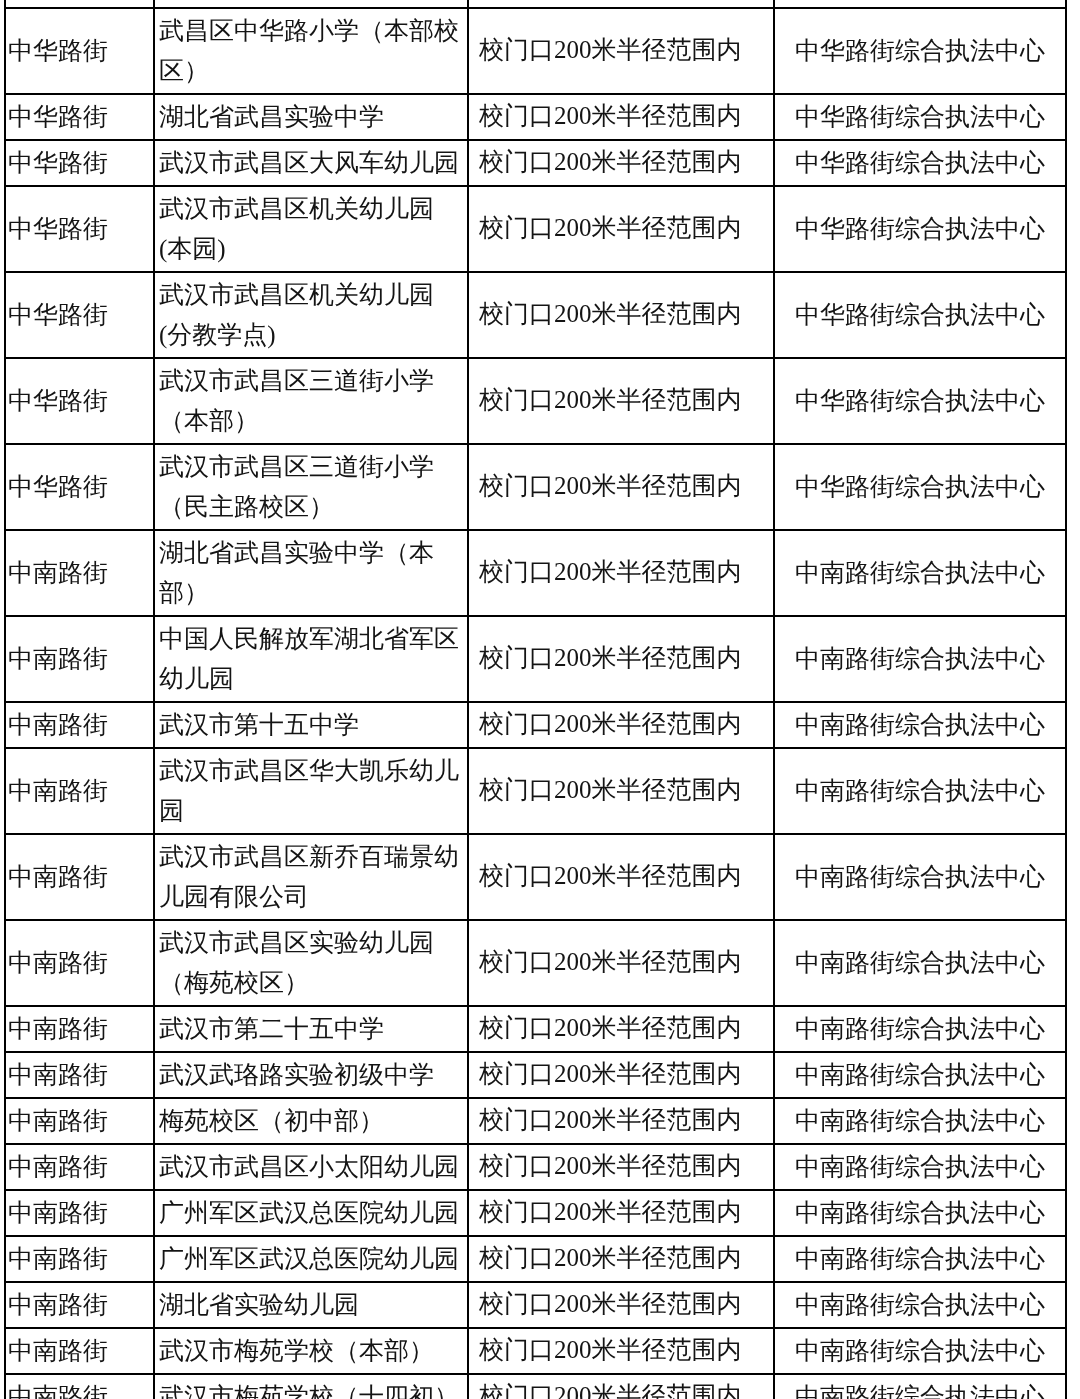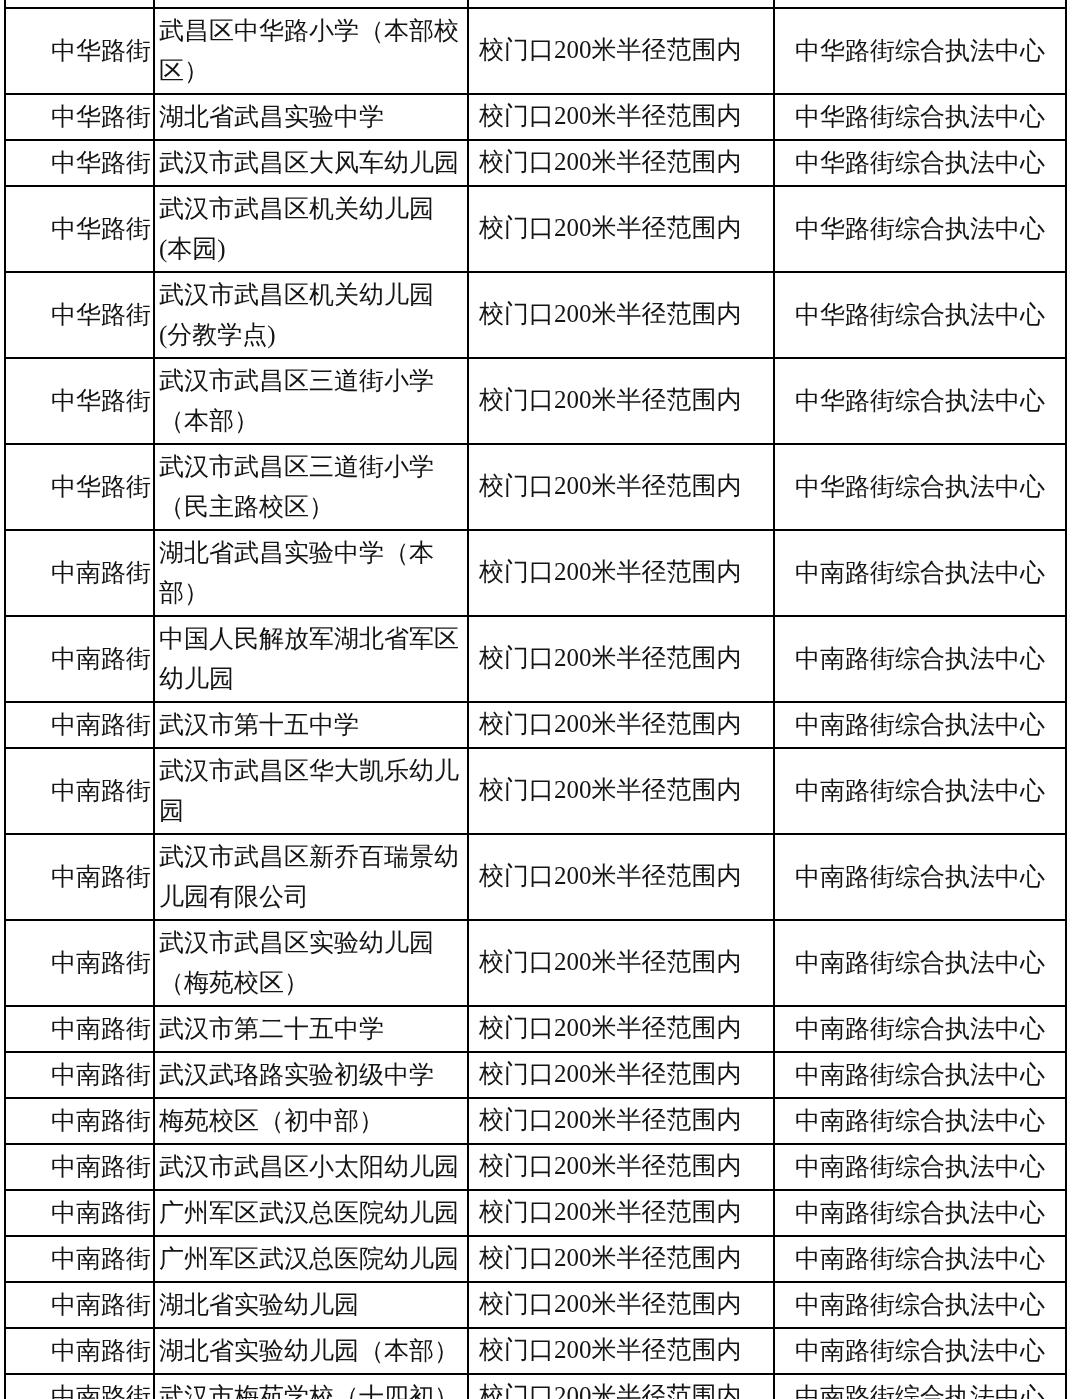--- a/index.html
+++ b/index.html
@@ -23,21 +23,21 @@
   }
   td {
     border: 2px solid #000000;
     vertical-align: middle;
     font-size: 25px;
     line-height: 40px;
     letter-spacing: 0px;
   }
   tr.data-row { height: 44px; }
   tr.data-row.tall { height: 84px; }
-  td.col-street { text-align: right; padding: 2px 2px; }
+  td.col-street { text-align: left; padding: 2px 2px; }
   td.col-school { text-align: left; padding: 2px 2px 2px 4px; white-space: pre-wrap; margin-left: 32px; }
   td.col-scope  { text-align: left; padding: 0 2px 2px 10px; }
   td.col-unit   { text-align: center; padding: 2px 12px; }
   tr.partial-top { height: 8px; }
   tr.partial-top td { border-top: none; }
 </style>
 </head>
 <body>
 
 <div class="page">
@@ -179,21 +179,21 @@
           <td class="col-unit">中南路街综合执法中心</td>
         </tr>
         <tr class="data-row">
           <td class="col-street">中南路街</td>
           <td class="col-school">湖北省实验幼儿园</td>
           <td class="col-scope">校门口200米半径范围内</td>
           <td class="col-unit">中南路街综合执法中心</td>
         </tr>
         <tr class="data-row">
           <td class="col-street">中南路街</td>
-          <td class="col-school">湖北省实验幼儿园（本部）</td>
+          <td class="col-school">武汉市梅苑学校（本部）</td>
           <td class="col-scope">校门口200米半径范围内</td>
           <td class="col-unit">中南路街综合执法中心</td>
         </tr>
         <tr class="data-row">
           <td class="col-street">中南路街</td>
           <td class="col-school">武汉市梅苑学校（十四初）</td>
           <td class="col-scope">校门口200米半径范围内</td>
           <td class="col-unit">中南路街综合执法中心</td>
         </tr>
         <tr class="data-row">

